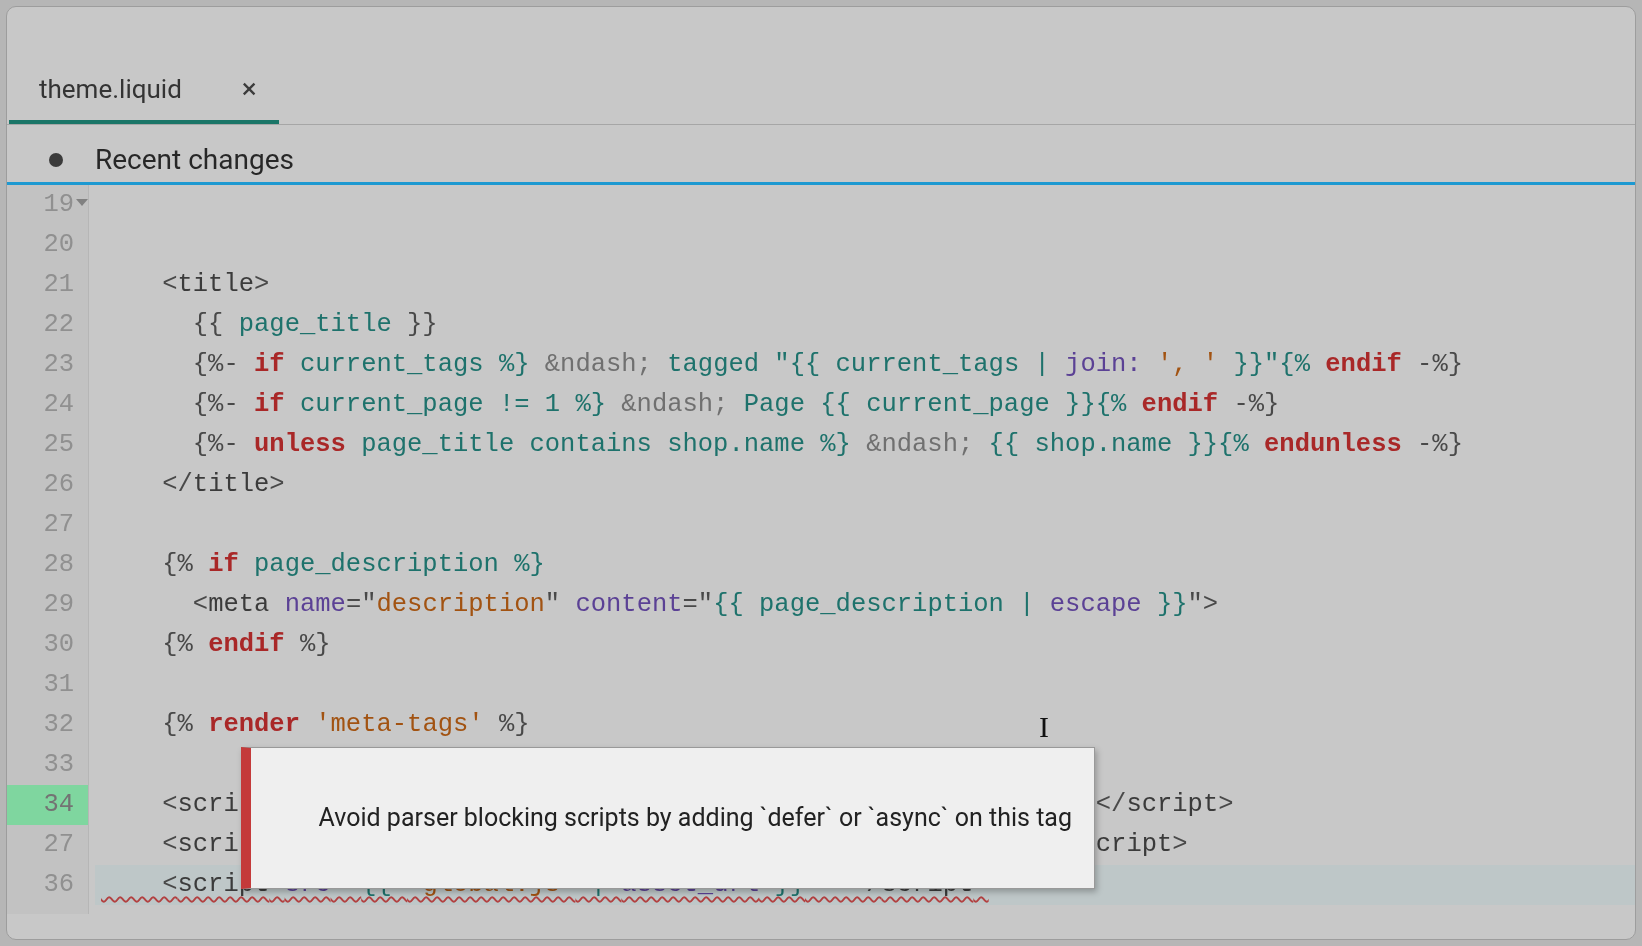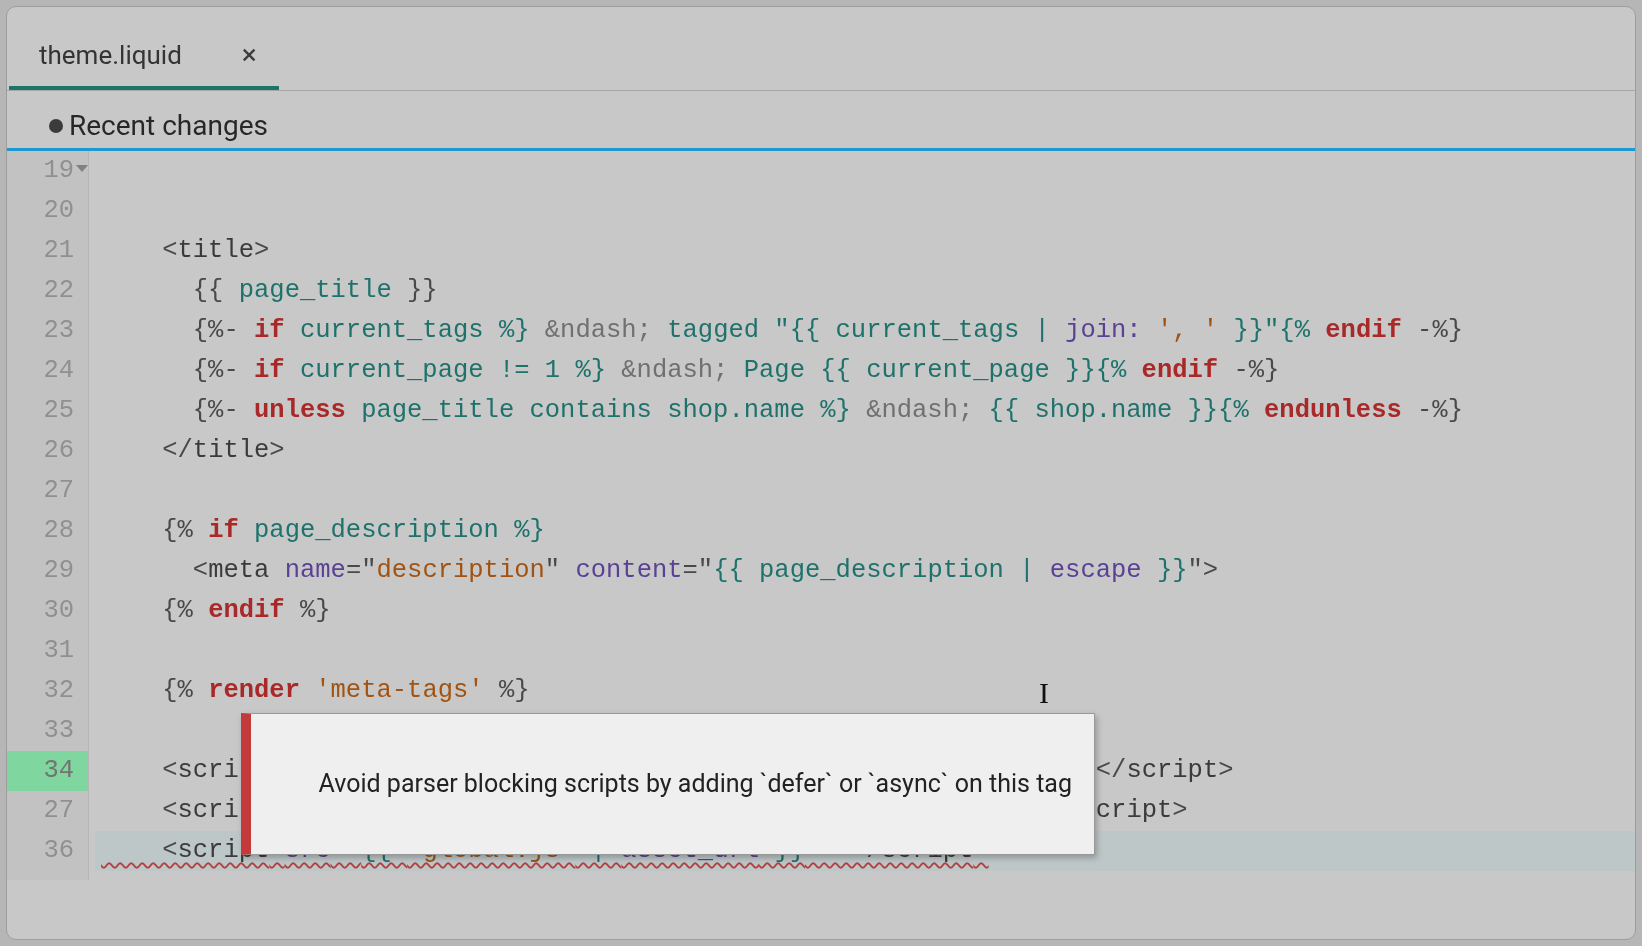--- a/index.html
+++ b/index.html
@@ -26,20 +26,21 @@
     background: #dfdfdf;
     position: relative;
     overflow: hidden;
   }
   .tab-bar {
     height: 84px;
     display: flex;
     align-items: flex-end;
     border-bottom: 1px solid #b5b5b5;
     padding-left: 2px;
+    margin-top: 34px;
   }
   .tab {
     display: flex;
     align-items: center;
     gap: 60px;
     padding: 18px 22px 16px 30px;
     font-size: 26px;
     color: #2a2a2a;
     border-bottom: 4px solid #0b7a6a;
     position: relative;
@@ -49,21 +50,21 @@
     color: #333;
     cursor: pointer;
     line-height: 1;
   }
   .section-header {
     padding: 18px 10px 6px 42px;
   }
   .section-title-row {
     display: flex;
     align-items: center;
-    gap: 6px;
+    gap: 32px;
     text-align: center;
   }
   .dot {
     width: 14px;
     height: 14px;
     border-radius: 50%;
     background: #333;
   }
   .section-title {
     font-size: 28px;

